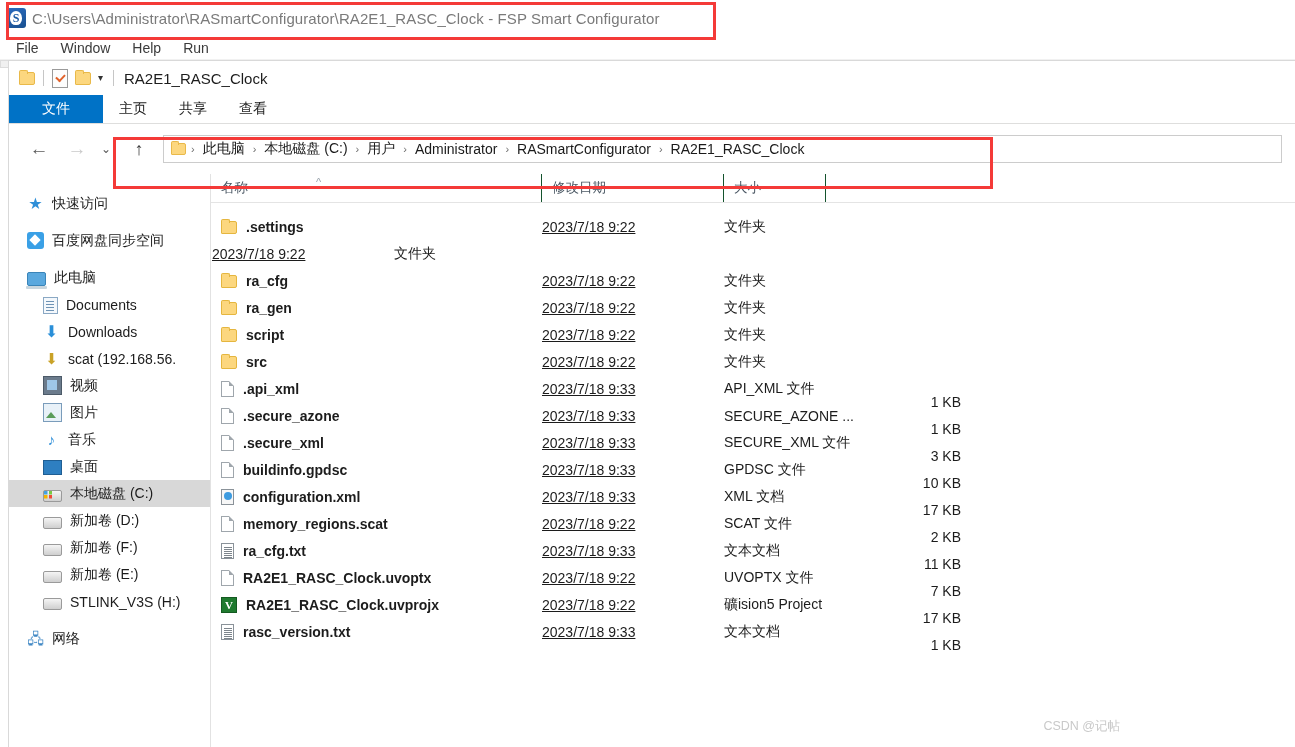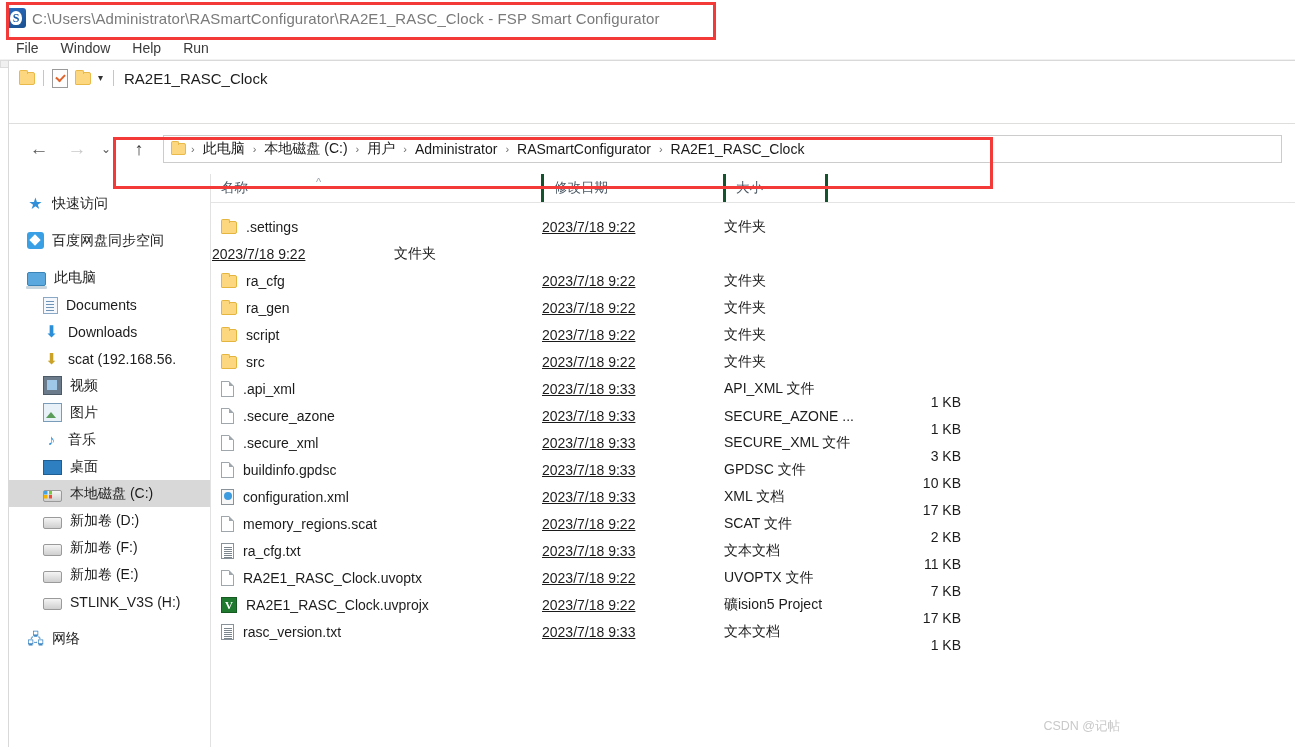--- a/index.html
+++ b/index.html
@@ -333,21 +333,21 @@
     display: flex;
     align-items: center;
   }
   .col-h {
     font-size: 13.5px;
     color: #4a5763;
     height: 28px;
     line-height: 28px;
     box-sizing: border-box;
     padding-left: 10px;
-    border-left: 3px solid #14532d;
+    border-left: 1px solid #14532d;
     white-space: nowrap;
     position: relative;
   }
   .col-h:first-child { border-left: none; }
   .col-name { width: 330px; }
   .col-date { width: 182px; }
   .col-type { width: 148px; }
   .col-size { width: 102px; }
   .col-pad  { width: 60px; }
   .sort-caret {
@@ -360,20 +360,21 @@
     display: flex;
     align-items: center;
     font-size: 14px;
     color: #1c1c1c;
   }
   .cell-name {
     width: 330px; box-sizing: border-box;
     padding-left: 10px;
     display: flex; align-items: flex-start;
     white-space: nowrap;
+    font-weight: bold;
   }
   .cell-date { width: 182px; box-sizing: border-box; padding-left: 1px; white-space: nowrap; text-decoration: underline; }
   .cell-type { width: 148px; box-sizing: border-box; padding-left: 1px; white-space: nowrap; }
   .cell-size { width: 102px; box-sizing: border-box; text-align: right; padding-right: 12px; white-space: nowrap; margin-top: 27px; }
 
   .f-ico { width: 16px; height: 16px; margin-right: 9px; flex:0 0 auto; position: relative; }
   .f-folder {
     background: #fcd77f;
     border: 1px solid #e5b63f;
     border-radius: 1px 2px 2px 1px;
@@ -470,20 +471,26 @@
     <div class="qa-bar">
       <div class="qa-folder"></div>
       <div class="qa-sep"></div>
       <div class="qa-props"></div>
       <div class="qa-folder"></div>
       <div class="qa-caret">▾</div>
       <div class="qa-sep"></div>
       <div class="qa-title">RA2E1_RASC_Clock</div>
     </div>
 
+    <div class="ribbon-tabs">
+      <div class="ribbon-tab file">文件</div>
+      <div class="ribbon-tab">主页</div>
+      <div class="ribbon-tab">共享</div>
+      <div class="ribbon-tab">查看</div>
+    </div>
     <div class="ribbon-divider"></div>
 
     <div class="addr-row">
       <div class="nav-btn nav-back">←</div>
       <div class="nav-btn nav-fwd">→</div>
       <div class="nav-btn nav-recent">⌄</div>
       <div class="nav-btn nav-up">↑</div>
 
       <div class="addr-box">
         <div class="addr-folder"></div>

